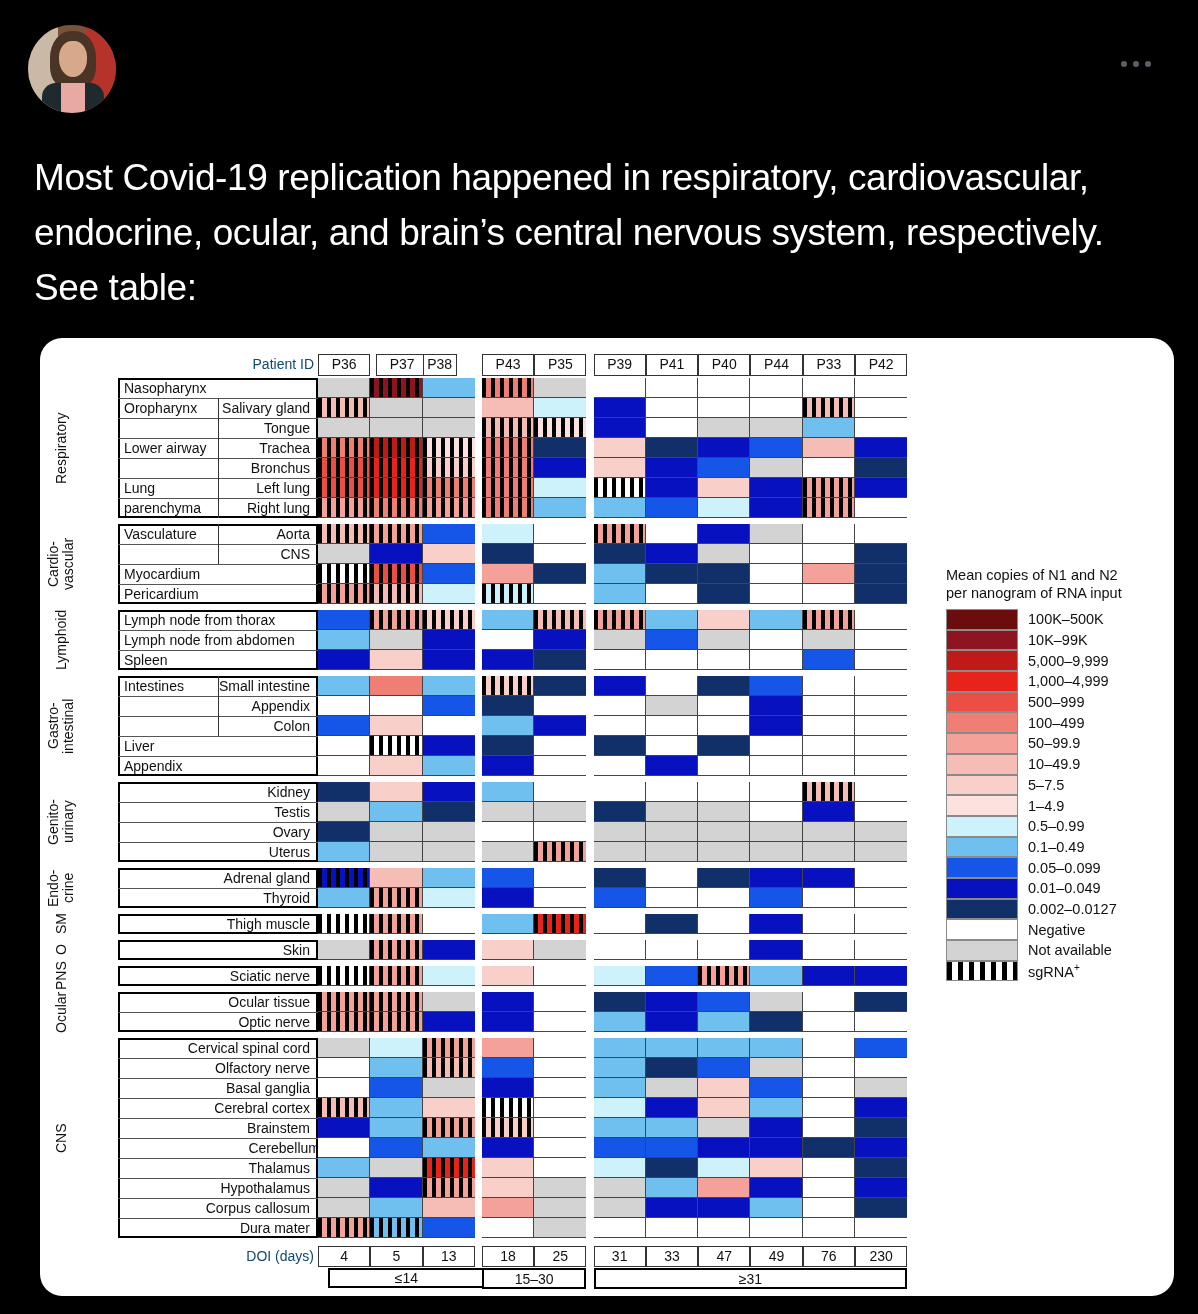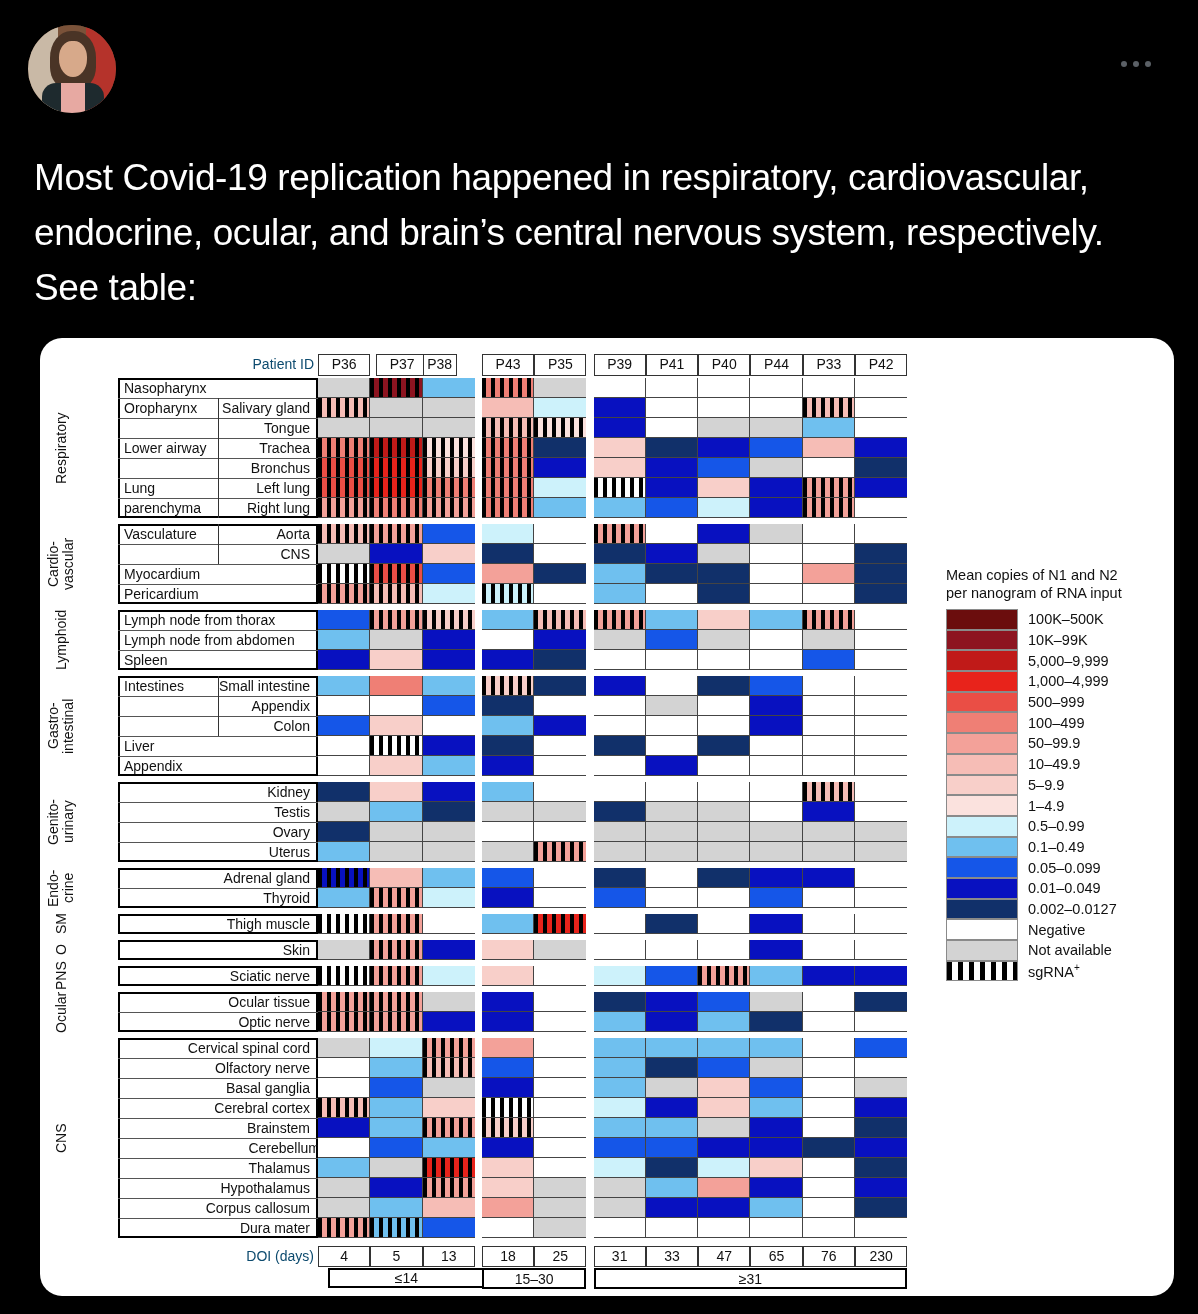--- a/index.html
+++ b/index.html
@@ -841,21 +841,21 @@
       <div class="cell" title="Dura mater" style="left: 815px; top: 880px; width: 52.3px; height: 20px; background: rgb(255, 255, 255); border-right: none;"></div>
       <div class="doi-title" style="left: 38px; top: 910px; width: 236px;">DOI (days)</div>
       <div class="doi-cell" style="left: 278px; top: 908px; width: 52.3px; height: 21px;">4</div>
       <div class="doi-cell" style="left: 330.3px; top: 908px; width: 52.3px; height: 21px;">5</div>
       <div class="doi-cell" style="left: 382.6px; top: 908px; width: 52.3px; height: 21px;">13</div>
       <div class="doi-cell" style="left: 441.9px; top: 908px; width: 52.3px; height: 21px;">18</div>
       <div class="doi-cell" style="left: 494.2px; top: 908px; width: 52.3px; height: 21px;">25</div>
       <div class="doi-cell" style="left: 553.5px; top: 908px; width: 52.3px; height: 21px;">31</div>
       <div class="doi-cell" style="left: 605.8px; top: 908px; width: 52.3px; height: 21px;">33</div>
       <div class="doi-cell" style="left: 658.1px; top: 908px; width: 52.3px; height: 21px;">47</div>
-      <div class="doi-cell" style="left: 710.4px; top: 908px; width: 52.3px; height: 21px;">65</div>
+      <div class="doi-cell" style="left: 710.4px; top: 908px; width: 52.3px; height: 21px;">49</div>
       <div class="doi-cell" style="left: 762.7px; top: 908px; width: 52.3px; height: 21px;">76</div>
       <div class="doi-cell" style="left: 815px; top: 908px; width: 52.3px; height: 21px;">230</div>
       <div class="doi-grp" style="left: 288px; top: 930px; width: 156.9px; height: 20px;">≤14</div>
       <div class="doi-grp" style="left: 441.9px; top: 930px; width: 104.6px; height: 21px;">15–30</div>
       <div class="doi-grp" style="left: 553.5px; top: 930px; width: 313.8px; height: 21px;">≥31</div>
     </div>
 
   <div class="legend">
     <div class="legend-title">
       <div>Mean copies of N1 and N2</div>
@@ -889,21 +889,21 @@
         <div class="lgrow">
           <div class="lgsw" style="background: rgb(243, 161, 153);"></div>
           <div class="lgtx">50–99.9</div>
         </div>
         <div class="lgrow">
           <div class="lgsw" style="background: rgb(246, 189, 182);"></div>
           <div class="lgtx">10–49.9</div>
         </div>
         <div class="lgrow">
           <div class="lgsw" style="background: rgb(248, 207, 201);"></div>
-          <div class="lgtx">5–9.9</div>
+          <div class="lgtx">5–7.5</div>
         </div>
         <div class="lgrow">
           <div class="lgsw" style="background: rgb(251, 226, 222);"></div>
           <div class="lgtx">1–4.9</div>
         </div>
         <div class="lgrow">
           <div class="lgsw" style="background: rgb(205, 242, 251);"></div>
           <div class="lgtx">0.5–0.99</div>
         </div>
         <div class="lgrow">

